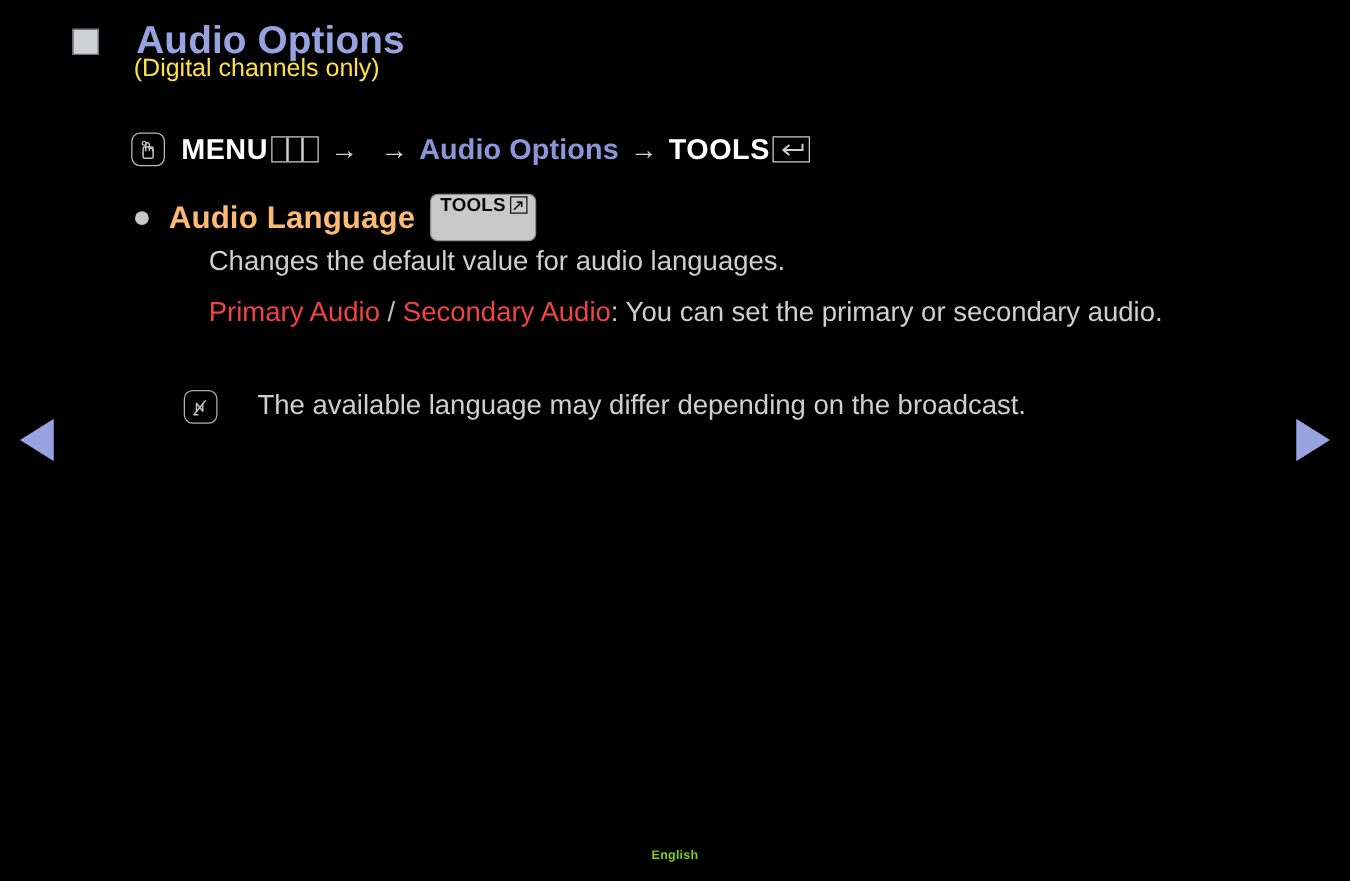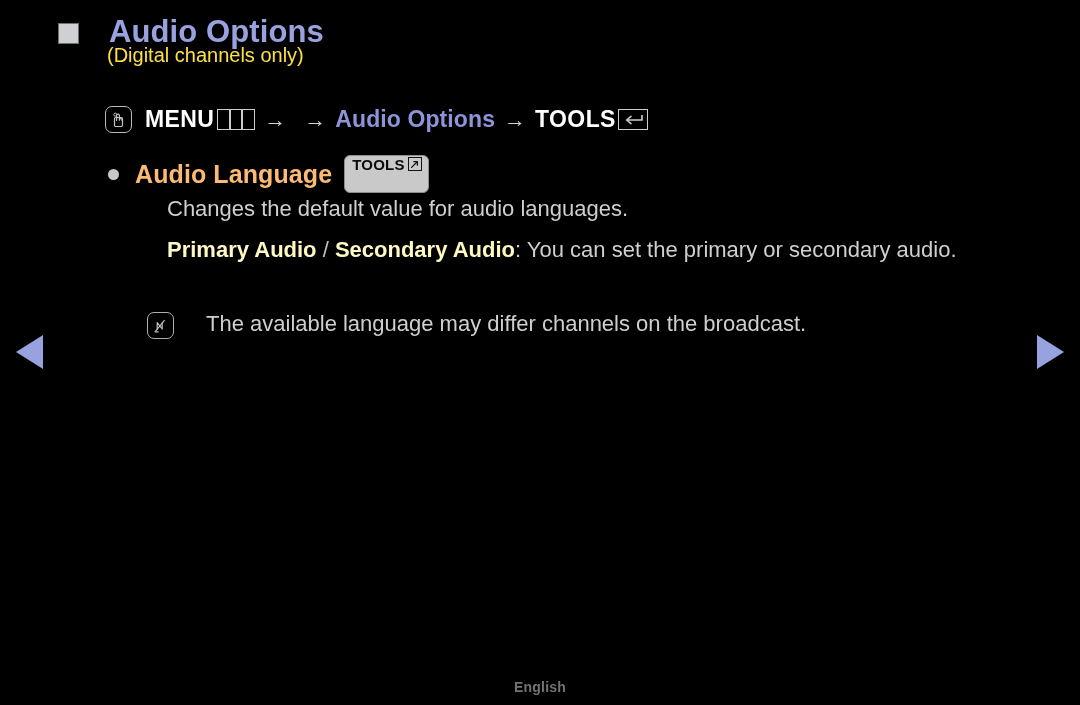--- a/index.html
+++ b/index.html
@@ -200,22 +200,22 @@
     line-height: 1.55;
     margin-left: 20px;
   }
   #desc-1 { top: 192px; white-space: nowrap; }
 
   #desc-2 {
     top: 233px;
     width: 860px;
   }
   .strong-blue {
-    color: #fef9c3;
-    font-weight: bold;
+    color: #ef4444;
+    font-weight: normal;
   }
   .slash { color: #c0c0c0; }
 
   
   .note-row {
     position: absolute;
     left: 147px;
     top: 310px;
     display: flex;
     align-items: flex-start;
@@ -261,23 +261,23 @@
     border-left: 27px solid #98a2de;
   }
 
   
   .footer {
     position: absolute;
     left: 0;
     right: 0;
     top: 679px;
     text-align: center;
-    font-size: 14px;
-    font-weight: bold;
-    color: #737373;
+    font-size: 10px;
+    font-weight: bold;
+    color: #84cc16;
     letter-spacing: 0.2px;
   }
 </style>
 </head>
 <body>
 
 <div id="screen">
 
   <div class="title-row">
     <div class="title-square"></div>
@@ -337,21 +337,21 @@
   <div class="desc" id="desc-2"><span class="strong-blue">Primary Audio</span><span class="slash"> / </span><span class="strong-blue">Secondary Audio</span><span>: You can set the primary or secondary audio.</span></div>
 
   <div class="note-row">
     <span class="icon-note">
       <svg width="18" height="18" viewBox="0 0 18 18">
         <path d="M3.4 14.4 L12.6 3.2" fill="none" stroke="#c0c0c0" stroke-width="1.2"></path>
         <path d="M5.2 12.4 L5.2 5.6 L10.2 12.0 L10.2 5.3" fill="none" stroke="#c0c0c0" stroke-width="1.2" stroke-linejoin="round"></path>
         <path d="M3.0 14.8 L6.2 14.8" fill="none" stroke="#c0c0c0" stroke-width="1.2" stroke-linecap="round"></path>
       </svg>
     </span>
-    <span class="note-text">The available language may differ channels on the broadcast.</span>
+    <span class="note-text">The available language may differ depending on the broadcast.</span>
   </div>
 
   <div class="nav-arrow" id="nav-prev"></div>
   <div class="nav-arrow" id="nav-next"></div>
 
   <div class="footer">English</div>
 
 </div>
 
 </body></html>

